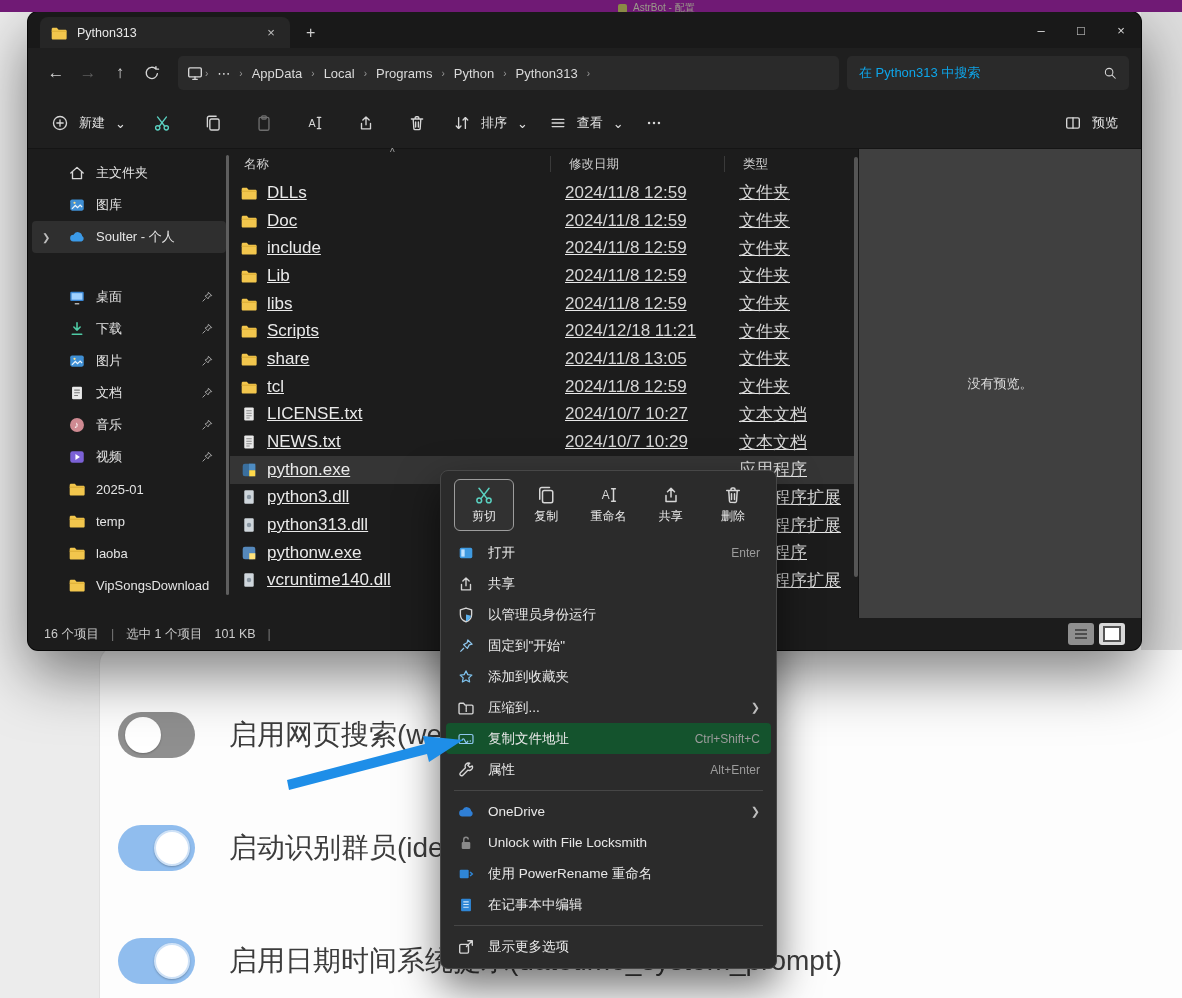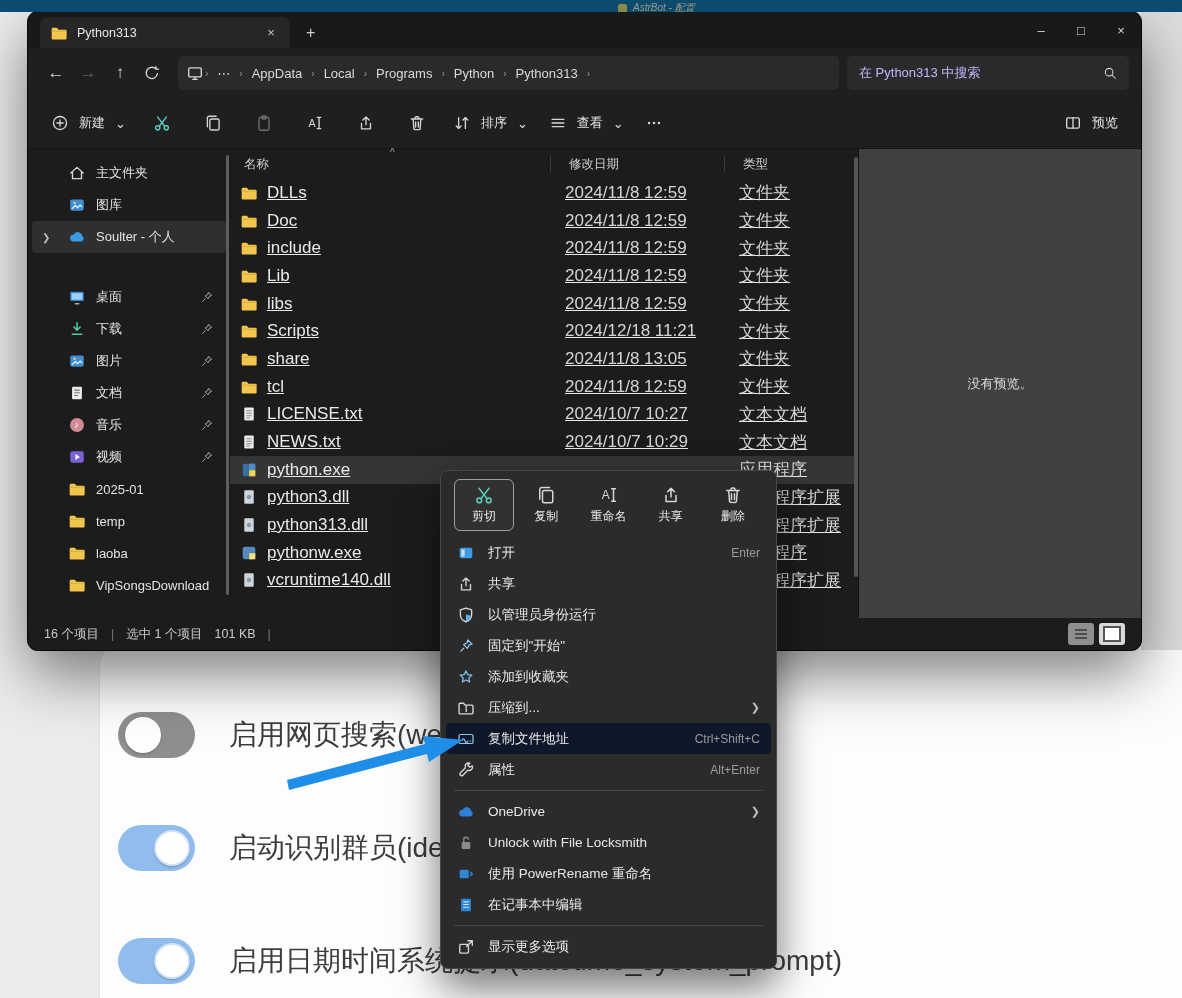--- a/index.html
+++ b/index.html
@@ -1,19 +1,19 @@
 <!DOCTYPE html>
 <html><head>
 <meta charset="utf-8">
 <style>
   html,body{margin:0;padding:0;background:#bfbfbf;}
   .stage{position:relative;width:1182px;height:998px;overflow:hidden;background:#ececec;
          font-family:"Liberation Sans","DejaVu Sans",sans-serif;}
   
-  .top-strip{position:absolute;left:0;top:0;width:1182px;height:12px;background:#0c4a6e;z-index:6;overflow:hidden;font-style:italic;}
+  .top-strip{position:absolute;left:0;top:0;width:1182px;height:12px;background:#701a75;z-index:6;overflow:hidden;}
   .top-strip .mini{position:absolute;left:618px;top:1px;display:flex;gap:6px;align-items:center;color:#9a9a8a;font-size:10px;}
   .top-strip .sq{width:9px;height:9px;background:#8a8a46;border-radius:2px;}
   .card{position:absolute;left:100px;top:646px;width:1100px;height:372px;background:#fdfdfd;
         border-radius:18px 0 0 0;box-shadow:0 0 0 1px #e2e2e2;z-index:1;}
   .toggle-row{position:absolute;display:flex;align-items:center;gap:34px;z-index:2;}
   .toggle{width:77px;height:46px;border-radius:23px;position:relative;flex:0 0 auto;}
   .toggle.off{background:#8f8f8f;}
   .toggle.on{background:#90bdee;}
   .knob{position:absolute;top:5px;width:36px;height:36px;border-radius:50%;background:#fff;box-shadow:0 1px 2px rgba(0,0,0,.25);}
   .toggle.off .knob{left:7px;}
@@ -31,21 +31,21 @@
   .wincontrols{margin-left:auto;display:flex;height:36px;align-items:center;}
   .winbtn{width:40px;height:36px;display:flex;align-items:center;justify-content:center;color:#dcdcdc;font-size:13px;}
   .navbar{height:50px;background:#1f1f1f;display:flex;align-items:center;padding:0 12px;flex:0 0 auto;}
   .navbtn{width:32px;height:32px;display:flex;align-items:center;justify-content:center;color:#d2d2d2;font-size:17px;border-radius:4px;}
   .navbtn.dim{color:#5c5c5c;}
   .breadcrumb{height:34px;background:#2a2a2a;border-radius:5px;flex:1;display:flex;align-items:center;
               padding:0 8px;margin:0 8px 0 10px;color:#dadada;font-size:13px;overflow:hidden;}
   .crumb{padding:3px 8px;border-radius:3px;white-space:nowrap;}
   .crumb-sep{color:#9a9a9a;font-size:10px;padding:0 1px;}
   .searchbox{width:258px;height:34px;background:#2a2a2a;border-radius:5px;display:flex;align-items:center;
-             padding:0 12px;color:#c4b5fd;font-size:13px;gap:8px;}
+             padding:0 12px;color:#0ea5e9;font-size:13px;gap:8px;}
   .searchbox .ph{flex:1;}
   .toolbar{height:50px;background:#1f1f1f;display:flex;align-items:center;padding:0 16px;gap:7px;
            border-bottom:1px solid #151515;flex:0 0 auto;}
   .tool{display:flex;align-items:center;gap:10px;color:#e2e2e2;font-size:13px;padding:6px 7px;border-radius:4px;justify-content:center;}
   .body{flex:1;display:flex;min-height:0;position:relative;}
   .sidebar{width:202px;padding-top:8px;position:relative;flex:0 0 auto;}
   .side-item{height:32px;display:flex;align-items:center;gap:10px;padding:0 12px 0 36px;color:#e4e4e4;font-size:13px;
              position:relative;border-radius:4px;margin:0 4px;}
   .side-item.active{background:#2f2f2f;}
   .side-item .chev{position:absolute;left:10px;color:#bdbdbd;font-size:10px;}
@@ -76,21 +76,21 @@
   .vbtn.v2{background:#d9d9d9;}
   .vbtn .inner{width:14px;height:12px;background:#fff;border:2px solid #555;}
   
   .ctx{position:absolute;left:440px;top:470px;width:337px;background:#2b2b2b;border:1px solid #474747;border-radius:8px;
        box-shadow:0 18px 42px rgba(0,0,0,.55);padding:6px 5px;z-index:30;box-sizing:border-box;}
   .ctx-quick{display:flex;justify-content:space-between;padding:2px 8px 6px;}
   .qa{width:58px;height:50px;display:flex;flex-direction:column;align-items:center;justify-content:center;gap:3px;
       color:#eaeaea;font-size:12px;border-radius:6px;border:1px solid transparent;}
   .qa.focused{border:1px solid #9d9d9d;background:#313131;}
   .ctx-item{height:31px;display:flex;align-items:center;gap:13px;padding:0 11px;color:#e8e8e8;font-size:13.5px;border-radius:4px;}
-  .ctx-item.hl{background:#0f172a;}
+  .ctx-item.hl{background:#14532d;}
   .ctx-item .lbl{white-space:nowrap;}
   .ctx-item .sc{margin-left:auto;color:#9c9c9c;font-size:12px;}
   .ctx-item .sub{margin-left:auto;color:#bdbdbd;font-size:11px;}
   .ctx-sep{height:1px;background:#464646;margin:5px 8px;}
   
   .ic{width:18px;height:18px;display:inline-flex;align-items:center;justify-content:center;flex:0 0 auto;}
   .ic svg{width:100%;height:100%;}
   .ic.small{width:14px;height:14px;}
   .ic.big{width:20px;height:20px;}
   .arrow-note{position:absolute;left:0;top:0;z-index:40;pointer-events:none;}

